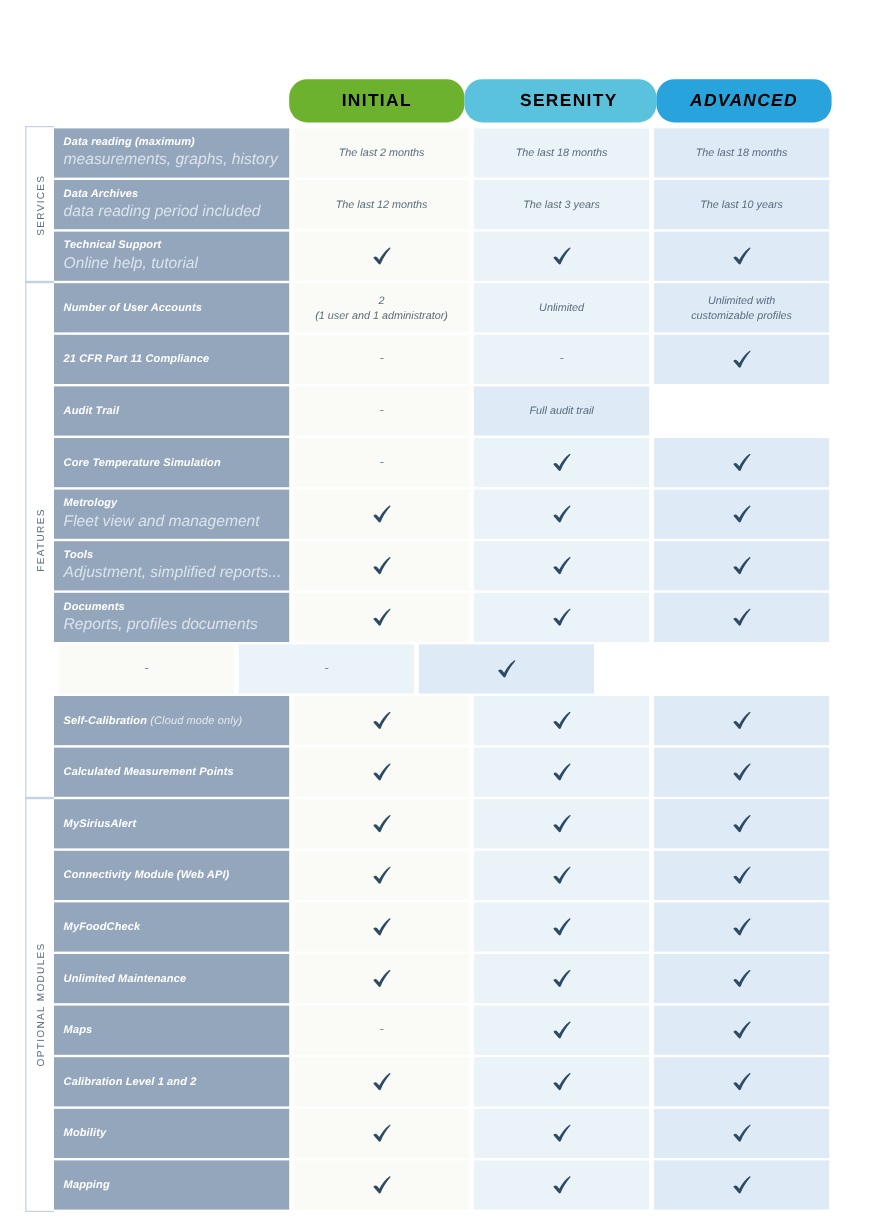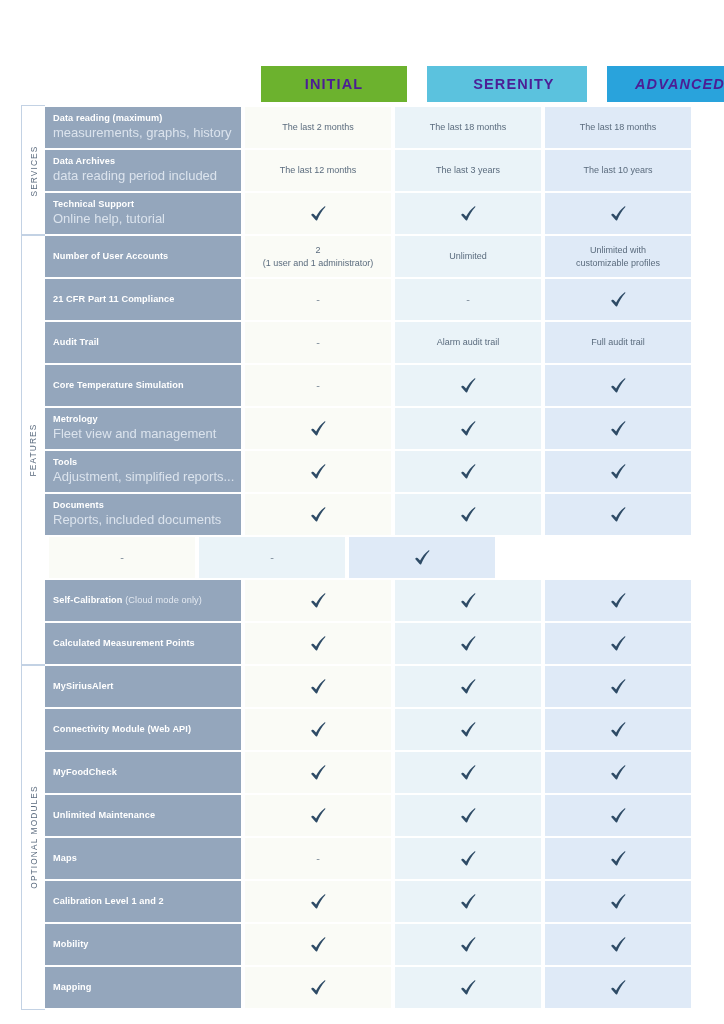--- a/index.html
+++ b/index.html
@@ -27,20 +27,21 @@
     left: 0;
     top: 0;
     width: 724px;
   }
 
   .row {
     display: flex;
     align-items: stretch;
     height: 41px;
     margin-bottom: 2px;
+    font-style: italic;
   }
 
   
   .rail {
     width: 24px;
     flex: 0 0 24px;
     margin-left: 21px;
     position: relative;
   }
 
@@ -111,28 +112,29 @@
     height: 36px;
     margin-bottom: 5px;
   }
   .head-spacer {
     flex: 0 0 241px;
     width: 241px;
   }
   .head-cell {
     flex: 0 0 146px;
     width: 146px;
-    margin-left: 20px;
+    margin-left: 0;
     display: flex;
     align-items: center;
     justify-content: center;
-    color: #4c1d95;
+    color: #000000;
     font-size: 14.5px;
     font-weight: bold;
     letter-spacing: 1.1px;
+    border-radius: 15px;
   }
   .head-cell.h0 { background: #6cb22e; }
   .head-cell.h1 { background: #5bc2de; padding-left: 14px; }
   .head-cell.h2 { background: #29a3dc; font-style: italic; }
 
   
   .bracket {
     position: absolute;
     left: 21px;
     width: 24px;
@@ -258,23 +260,20 @@
         </div>
       </div>
       <div class="row">
         <div class="rail"></div>
         <div class="label-cell">
           <div class="label-title">Audit Trail</div>
         </div>
         <div class="vcell c0">
           <span class="dash">-</span>
         </div>
-        <div class="vcell c1">
-          <span>Alarm audit trail</span>
-        </div>
         <div class="vcell c2">
           <span>Full audit trail</span>
         </div>
       </div>
       <div class="row">
         <div class="rail"></div>
         <div class="label-cell">
           <div class="label-title">Core Temperature Simulation</div>
         </div>
         <div class="vcell c0">
@@ -332,21 +331,21 @@
         <div class="vcell c2">
           <svg class="check" viewBox="0 0 24 24">
             <path d="M2.2 13.1 C3.6 12.0 5.1 12.4 6.2 13.6 L8.6 16.3 C11.6 10.6 15.4 5.8 20.4 2.0 C21.4 1.3 22.2 2.2 21.4 3.1 C16.8 8.3 13.0 14.3 10.3 21.0 C9.9 22.0 8.6 22.2 7.9 21.3 L2.0 14.5 C1.6 14.0 1.7 13.5 2.2 13.1 Z" fill="#2e4b66"></path>
           </svg>
         </div>
       </div>
       <div class="row">
         <div class="rail"></div>
         <div class="label-cell">
           <div class="label-title">Documents</div>
-          <div class="label-sub">Reports, included documents</div>
+          <div class="label-sub">Reports, profiles documents</div>
         </div>
         <div class="vcell c0">
           <svg class="check" viewBox="0 0 24 24">
             <path d="M2.2 13.1 C3.6 12.0 5.1 12.4 6.2 13.6 L8.6 16.3 C11.6 10.6 15.4 5.8 20.4 2.0 C21.4 1.3 22.2 2.2 21.4 3.1 C16.8 8.3 13.0 14.3 10.3 21.0 C9.9 22.0 8.6 22.2 7.9 21.3 L2.0 14.5 C1.6 14.0 1.7 13.5 2.2 13.1 Z" fill="#2e4b66"></path>
           </svg>
         </div>
         <div class="vcell c1">
           <svg class="check" viewBox="0 0 24 24">
             <path d="M2.2 13.1 C3.6 12.0 5.1 12.4 6.2 13.6 L8.6 16.3 C11.6 10.6 15.4 5.8 20.4 2.0 C21.4 1.3 22.2 2.2 21.4 3.1 C16.8 8.3 13.0 14.3 10.3 21.0 C9.9 22.0 8.6 22.2 7.9 21.3 L2.0 14.5 C1.6 14.0 1.7 13.5 2.2 13.1 Z" fill="#2e4b66"></path>
           </svg>

